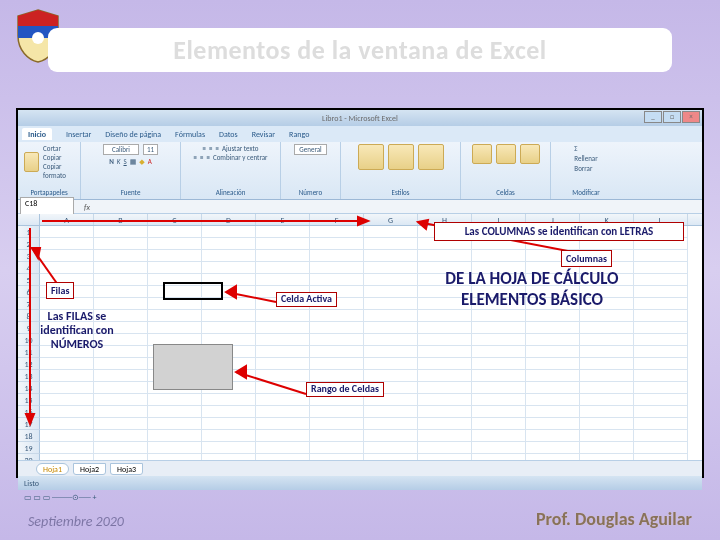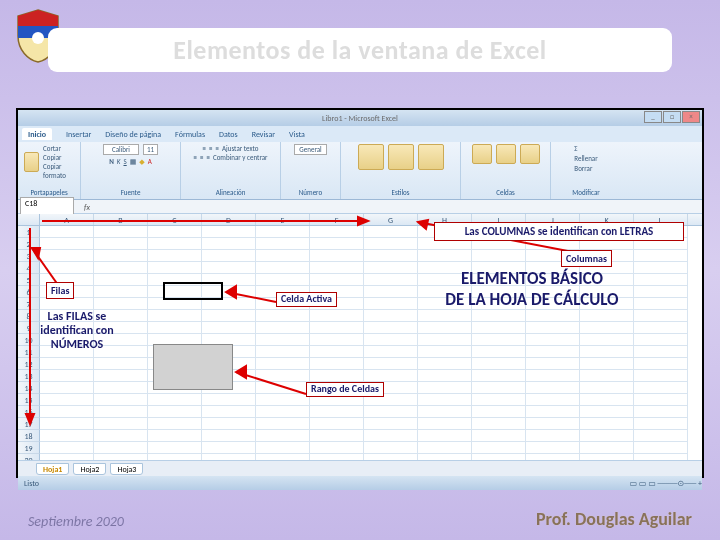--- a/index.html
+++ b/index.html
@@ -233,30 +233,31 @@
     padding-left: 18px;
     gap: 4px;
     border-top: 1px solid #b8cfe6;
   }
   .sheet-tab {
     background: #fff;
     border: 1px solid #aac4dd;
     padding: 0 6px;
     border-radius: 0 0 3px 3px;
   }
-  .sheet-tab.active { background: #fff; font-weight: bold; color: #c88800; }
+  .sheet-tab.active { background: #fff; font-weight: normal; color: #c88800; border-radius: 6px; }
   .statusbar {
     height: 14px;
     background: linear-gradient(#d5e4f2, #b5cde6);
     font-size: 8px;
     color: #3a5a7a;
     padding-left: 6px;
     line-height: 14px;
     display: flex;
     justify-content: space-between;
+    flex-direction: column;
   }
   .footer-left {
     position: absolute;
     bottom: 10px;
     left: 28px;
     font-size: 14px;
     color: rgba(30,30,80,0.45);
     font-style: italic;
   }
   .footer-right {
@@ -305,21 +306,21 @@
       </div>
     </div>
 
     <div class="ribbon-tabs">
       <span class="ribbon-tab active">Inicio</span>
       <span class="ribbon-tab">Insertar</span>
       <span class="ribbon-tab">Diseño de página</span>
       <span class="ribbon-tab">Fórmulas</span>
       <span class="ribbon-tab">Datos</span>
       <span class="ribbon-tab">Revisar</span>
-      <span class="ribbon-tab">Vista</span>
+      <span class="ribbon-tab">Rango</span>
     </div>
 
     <div class="ribbon-body">
       <div class="rgroup" style="width:63px">
         <div class="rgroup-icons">
           <div class="rgroup-icons-row">
               <div class="icon-box"></div>
             <div>
               <div>Cortar</div>
               <div>Copiar</div>
@@ -733,22 +734,22 @@
         <line x1="258" y1="88" x2="208" y2="78" stroke="#d00" stroke-width="2"></line>
         <polygon points="208,78 218,72 218,84"></polygon>
 
         <line x1="288" y1="180" x2="218" y2="158" stroke="#d00" stroke-width="2"></line>
         <polygon points="218,158 228,152 228,164"></polygon>
       </svg>
 
       <div class="callout" style="right:18px;top:8px;width:250px;font-size:11px">Las COLUMNAS se identifican con LETRAS</div>
       <div class="callout callout-sm" style="right:90px;top:36px">Columnas</div>
       <div class="subtitle" style="right:40px;top:54px;width:260px">
+        <div>DE LA HOJA DE CÁLCULO</div>
         <div>ELEMENTOS BÁSICO</div>
-        <div>DE LA HOJA DE CÁLCULO</div>
       </div>
       <div class="callout callout-sm" style="left:28px;top:68px">Filas</div>
       <div class="side-note" style="left:4px;top:96px;width:110px">Las FILAS se identifican con NÚMEROS</div>
       <div class="callout callout-sm" style="left:258px;top:78px;line-height:1.05">
         <div>Celda Activa</div>
       </div>
       <div class="callout callout-sm" style="left:288px;top:168px;line-height:1.05">
         <div>Rango de Celdas</div>
       </div>
     </div>

